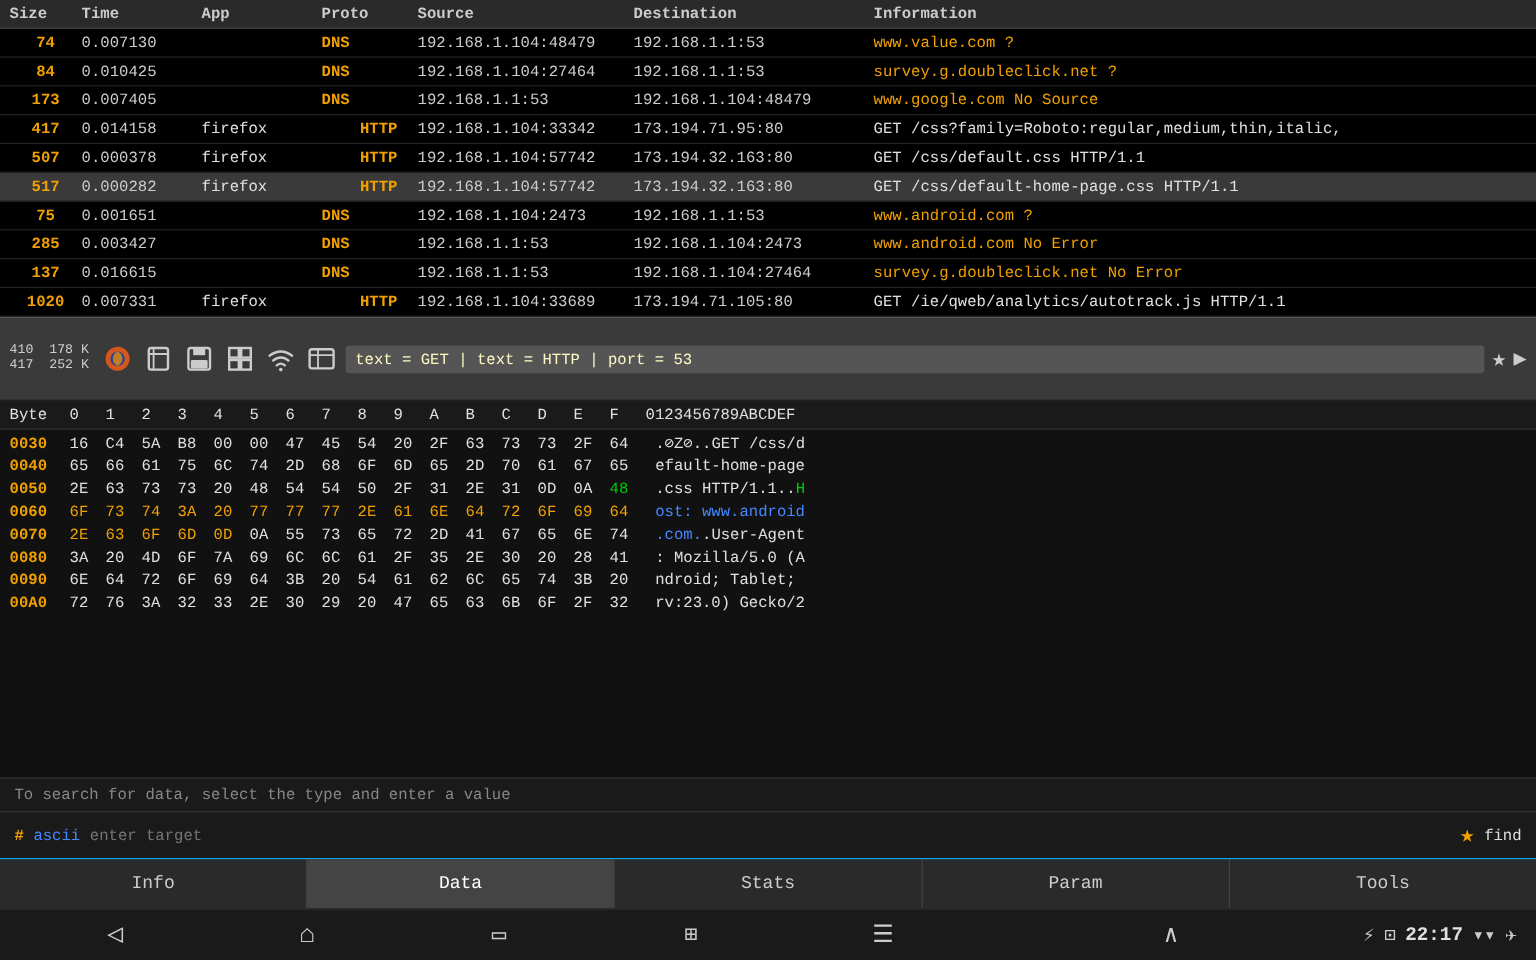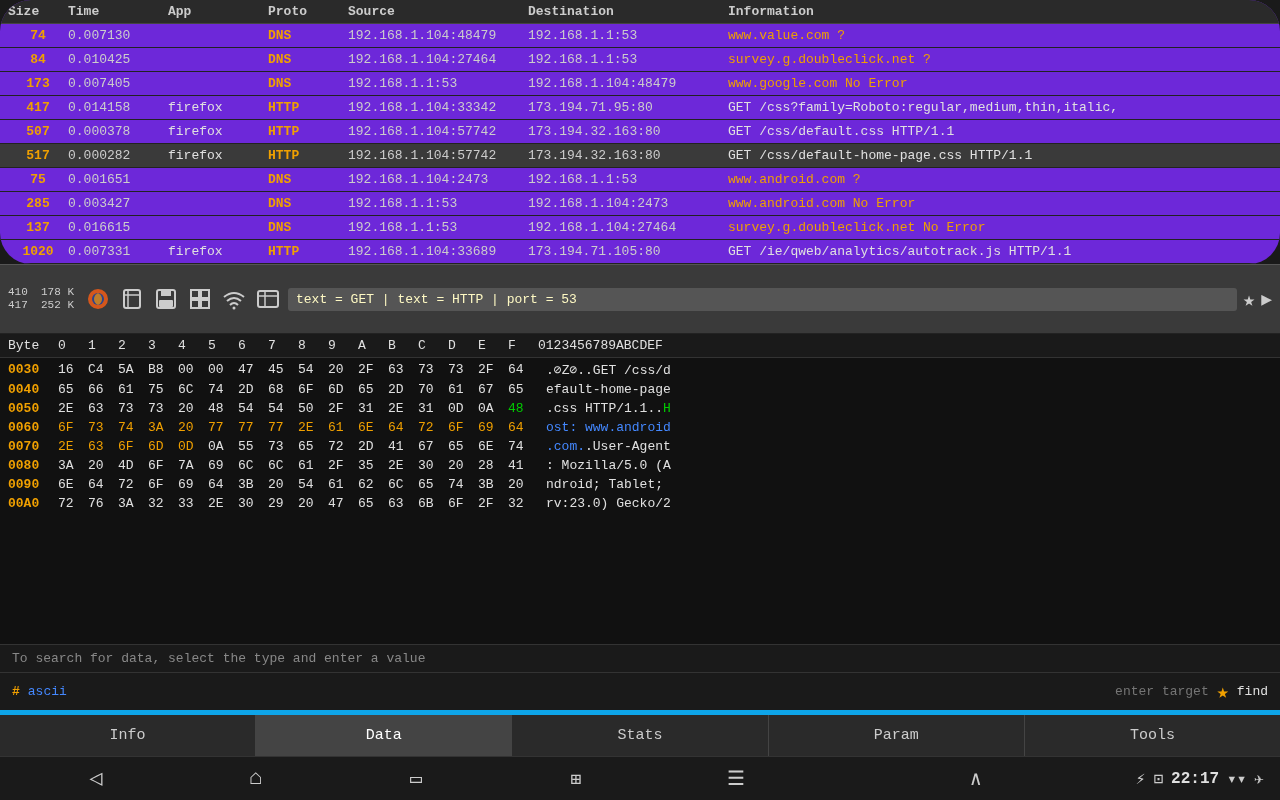--- a/index.html
+++ b/index.html
@@ -10,24 +10,23 @@
       font-size: 13px;
       width: 1280px;
       height: 800px;
       overflow: hidden;
       display: flex;
       flex-direction: column;
     }
 
     
     .packet-table {
-      background: #6d28d9;
+      background: #000000;
       flex: 0 0 auto;
       overflow: hidden;
-      border-radius: 31px;
     }
     .packet-table-header {
       display: grid;
       grid-template-columns: 60px 100px 100px 80px 180px 200px 1fr;
       background: #2a2a2a;
       padding: 4px 8px;
       color: #ccc;
       font-weight: bold;
       font-size: 13px;
       border-bottom: 1px solid #444;
@@ -38,21 +37,21 @@
       padding: 4px 8px;
       border-bottom: 1px solid #222;
       font-size: 13px;
     }
     .packet-row.selected { background: #3a3a3a; }
 
     .col-size { color: #f0a000; font-weight: bold; text-align: center; }
     .col-time { color: #ccc; }
     .col-app { color: #e0e0e0; }
     .col-proto-dns { color: #f0a000; font-weight: bold; }
-    .col-proto-http { color: #f0a000; font-weight: bold; }
+    .col-proto-http { color: #f0a000; font-weight: bold; margin-left: 32px; }
     .col-source { color: #ccc; }
     .col-dest { color: #ccc; }
     .col-info-orange { color: #f0a000; }
     .col-info-white { color: #e0e0e0; }
 
     
     .toolbar {
       background: #3a3a3a;
       display: flex;
       align-items: center;
@@ -156,30 +155,29 @@
     .search-hash { color: #f0a000; font-weight: bold; }
     .search-type { color: #4488ff; }
     .search-input {
       flex: 1;
       background: transparent;
       border: none;
       color: #888;
       font-family: 'Courier New', monospace;
       font-size: 13px;
       outline: none;
-      text-align: right;
     }
     .search-star { color: #f0a000; font-size: 20px; cursor: pointer; }
     .search-find { color: #e0e0e0; cursor: pointer; font-size: 13px; }
 
     
     .bottom-tabs {
       display: flex;
       background: #2a2a2a;
-      border-top: 5px solid #0ea5e9;
+      border-top: 1px solid #0ea5e9;
       flex: 0 0 auto;
     }
     .tab-item {
       flex: 1;
       text-align: center;
       padding: 12px 0;
       color: #ccc;
       font-size: 15px;
       cursor: pointer;
       border-right: 1px solid #444;
@@ -246,21 +244,21 @@
     <span class="col-dest">192.168.1.1:53</span>
     <span class="col-info-orange">survey.g.doubleclick.net ?</span>
   </div>
       <div class="packet-row">
     <span class="col-size">173</span>
     <span class="col-time">0.007405</span>
     <span class="col-app"></span>
     <span class="col-proto-dns">DNS</span>
     <span class="col-source">192.168.1.1:53</span>
     <span class="col-dest">192.168.1.104:48479</span>
-    <span class="col-info-orange">www.google.com No Error</span>
+    <span class="col-info-orange">www.google.com No Source</span>
   </div>
       <div class="packet-row">
     <span class="col-size">417</span>
     <span class="col-time">0.014158</span>
     <span class="col-app">firefox</span>
     <span class="col-proto-http">HTTP</span>
     <span class="col-source">192.168.1.104:33342</span>
     <span class="col-dest">173.194.71.95:80</span>
     <span class="col-info-white">GET /css?family=Roboto:regular,medium,thin,italic,</span>
   </div>

